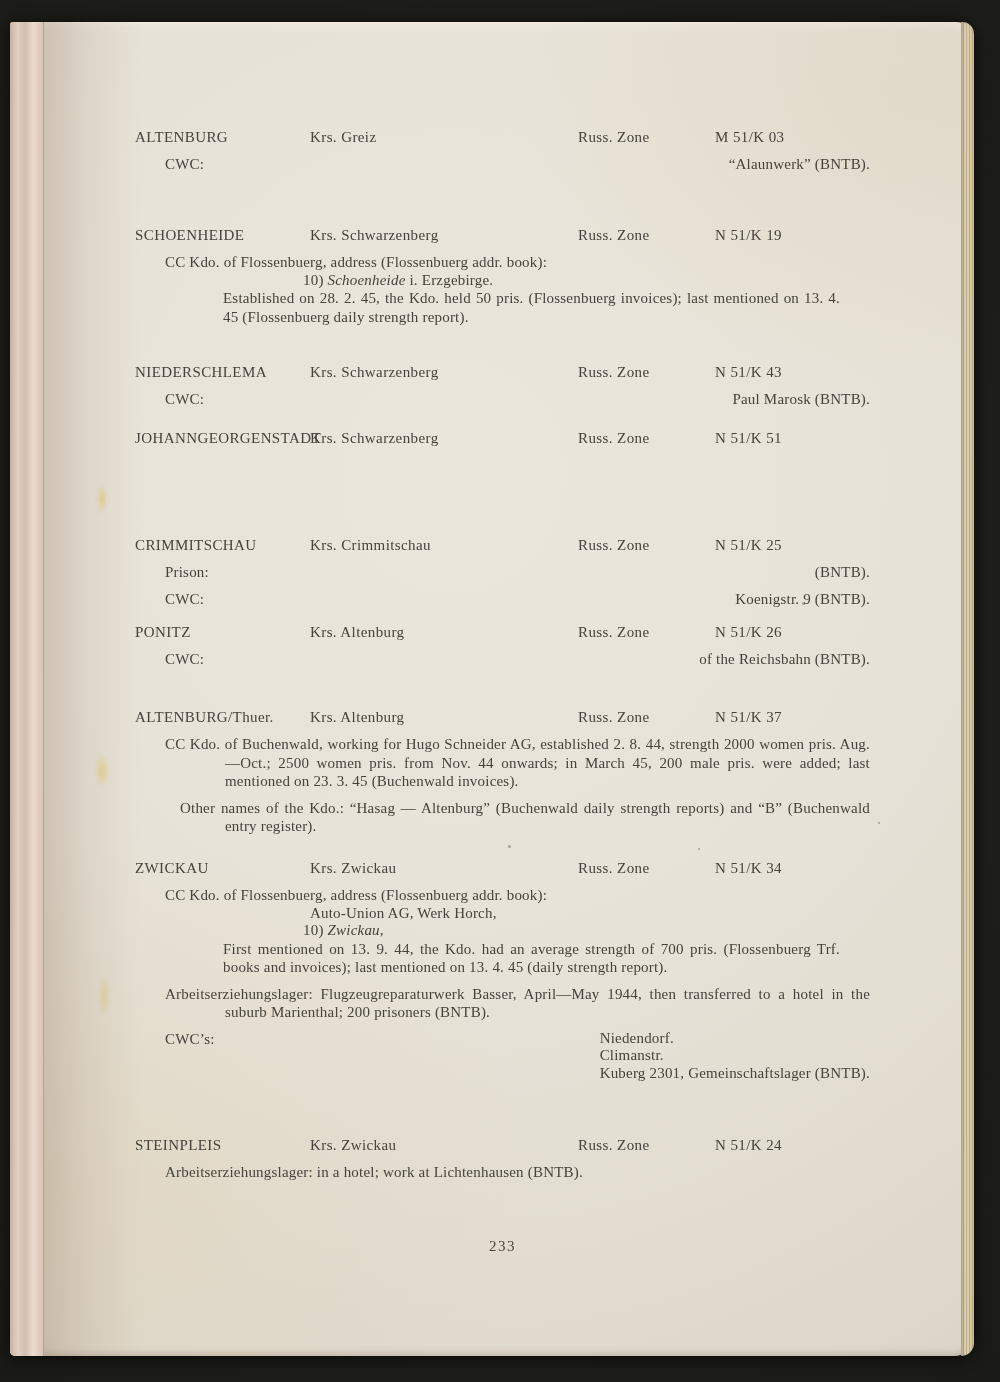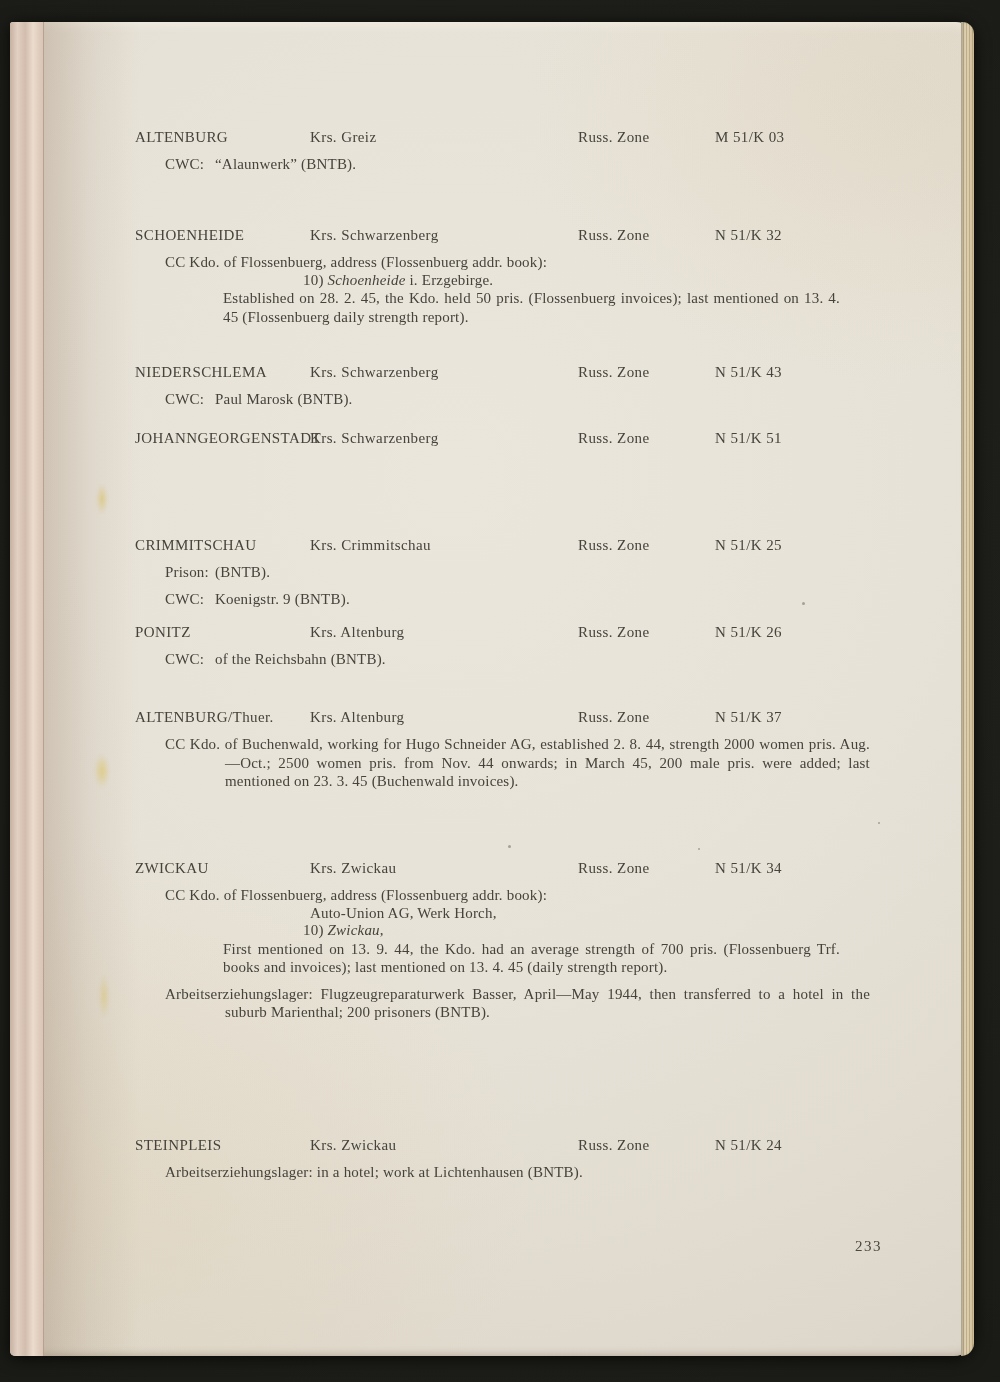--- a/index.html
+++ b/index.html
@@ -49,31 +49,31 @@
     position:absolute;left:125px;top:0;width:742px;color:#45433c;
     font-size:15px;letter-spacing:.2px;
   }
   .entry{position:absolute;left:0;width:735px;}
   .row{display:flex;line-height:20px;letter-spacing:.4px;}
   .row .name{width:175px;flex:none;white-space:nowrap;}
   .row .krs{width:268px;flex:none;white-space:nowrap;}
   .row .zone{width:137px;flex:none;white-space:nowrap;}
   .row .ref{flex:1;white-space:nowrap;}
   .sub{margin-top:8px;margin-left:30px;line-height:18.5px;}
-  .kv{display:flex;}
+  .kv{display:flex;justify-content:space-between;}
   .kv .lbl{width:50px;flex:none;}
   .kv .vals>div{line-height:17.5px;}
   .addr{margin-left:145px;line-height:17.5px;}
   .addr.num{margin-left:138px;}
   .addr .it{font-style:italic;}
   .block{margin-left:58px;width:617px;text-align:justify;line-height:18.5px;}
   .para{width:705px;padding-left:60px;text-indent:-60px;box-sizing:border-box;text-align:justify;}
   .para.ind2{text-indent:-45px;}
   .plain{line-height:18.5px;}
-  .page-number{position:absolute;left:12px;width:735px;text-align:right;letter-spacing:1.5px;color:#4a483f;}
+  .page-number{position:absolute;left:0;width:735px;text-align:center;letter-spacing:1.5px;color:#4a483f;}
 </style>
 </head>
 <body>
 
 <div class="page">
   <div class="edge-left"></div>
   <div class="gutter"></div>
   <div class="edge-right"></div>
   <div class="stain s1"></div>
   <div class="stain s2"></div>
@@ -96,21 +96,21 @@
         <span class="lbl">CWC:</span>
         <span>“Alaunwerk” (BNTB).</span>
       </div>
     </section>
 
     <section class="entry" style="top:203px">
       <div class="row">
         <span class="name">SCHOENHEIDE</span>
         <span class="krs">Krs. Schwarzenberg</span>
         <span class="zone">Russ. Zone</span>
-        <span class="ref">N 51/K 32</span>
+        <span class="ref">N 51/K 19</span>
       </div>
       <div class="sub">
         <div class="plain">CC Kdo. of Flossenbuerg, address (Flossenbuerg addr. book):</div>
         <div class="addr num"><span>10) </span><span class="it">Schoenheide</span><span> i. Erzgebirge.</span></div>
         <div class="block">Established on 28. 2. 45, the Kdo. held 50 pris. (Flossenbuerg invoices); last mentioned on 13. 4. 45 (Flossenbuerg daily strength report).</div>
       </div>
     </section>
 
     <section class="entry" style="top:340px">
       <div class="row">
@@ -165,36 +165,45 @@
     </section>
 
     <section class="entry" style="top:685px">
       <div class="row">
         <span class="name">ALTENBURG/Thuer.</span>
         <span class="krs">Krs. Altenburg</span>
         <span class="zone">Russ. Zone</span>
         <span class="ref">N 51/K 37</span>
       </div>
       <div class="sub para">CC Kdo. of Buchenwald, working for Hugo Schneider AG, established 2. 8. 44, strength 2000 women pris. Aug.—Oct.; 2500 women pris. from Nov. 44 onwards; in March 45, 200 male pris. were added; last mentioned on 23. 3. 45 (Buchenwald invoices).</div>
+      <div class="sub para ind2">Other names of the Kdo.: “Hasag — Altenburg” (Buchenwald daily strength reports) and “B” (Buchenwald entry register).</div>
     </section>
 
     <section class="entry" style="top:836px">
       <div class="row">
         <span class="name">ZWICKAU</span>
         <span class="krs">Krs. Zwickau</span>
         <span class="zone">Russ. Zone</span>
         <span class="ref">N 51/K 34</span>
       </div>
       <div class="sub">
         <div class="plain">CC Kdo. of Flossenbuerg, address (Flossenbuerg addr. book):</div>
         <div class="addr">Auto-Union AG, Werk Horch,</div>
         <div class="addr num"><span>10) </span><span class="it">Zwickau</span><span>,</span></div>
         <div class="block">First mentioned on 13. 9. 44, the Kdo. had an average strength of 700 pris. (Flossenbuerg Trf. books and invoices); last mentioned on 13. 4. 45 (daily strength report).</div>
       </div>
       <div class="sub para">Arbeitserziehungslager: Flugzeugreparaturwerk Basser, April—May 1944, then transferred to a hotel in the suburb Marienthal; 200 prisoners (BNTB).</div>
+      <div class="sub kv">
+        <span class="lbl">CWC’s:</span>
+        <span class="vals">
+          <div>Niedendorf.</div>
+          <div>Climanstr.</div>
+          <div>Kuberg 2301, Gemeinschaftslager (BNTB).</div>
+        </span>
+      </div>
     </section>
 
     <section class="entry" style="top:1113px">
       <div class="row">
         <span class="name">STEINPLEIS</span>
         <span class="krs">Krs. Zwickau</span>
         <span class="zone">Russ. Zone</span>
         <span class="ref">N 51/K 24</span>
       </div>
       <div class="sub plain">Arbeitserziehungslager: in a hotel; work at Lichtenhausen (BNTB).</div>

